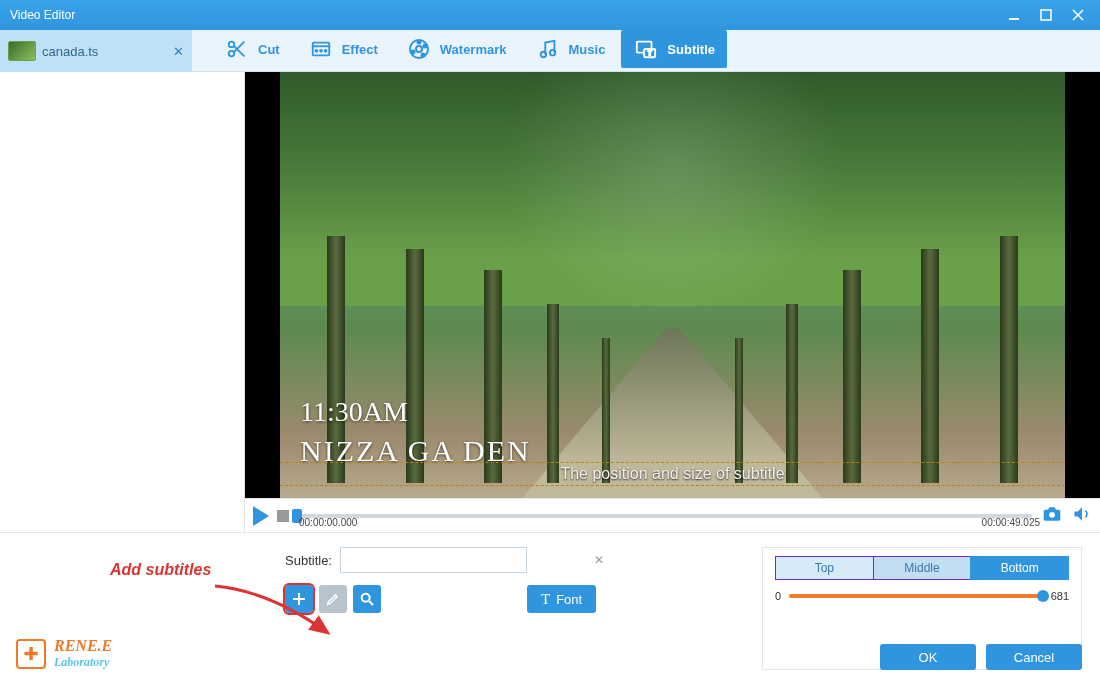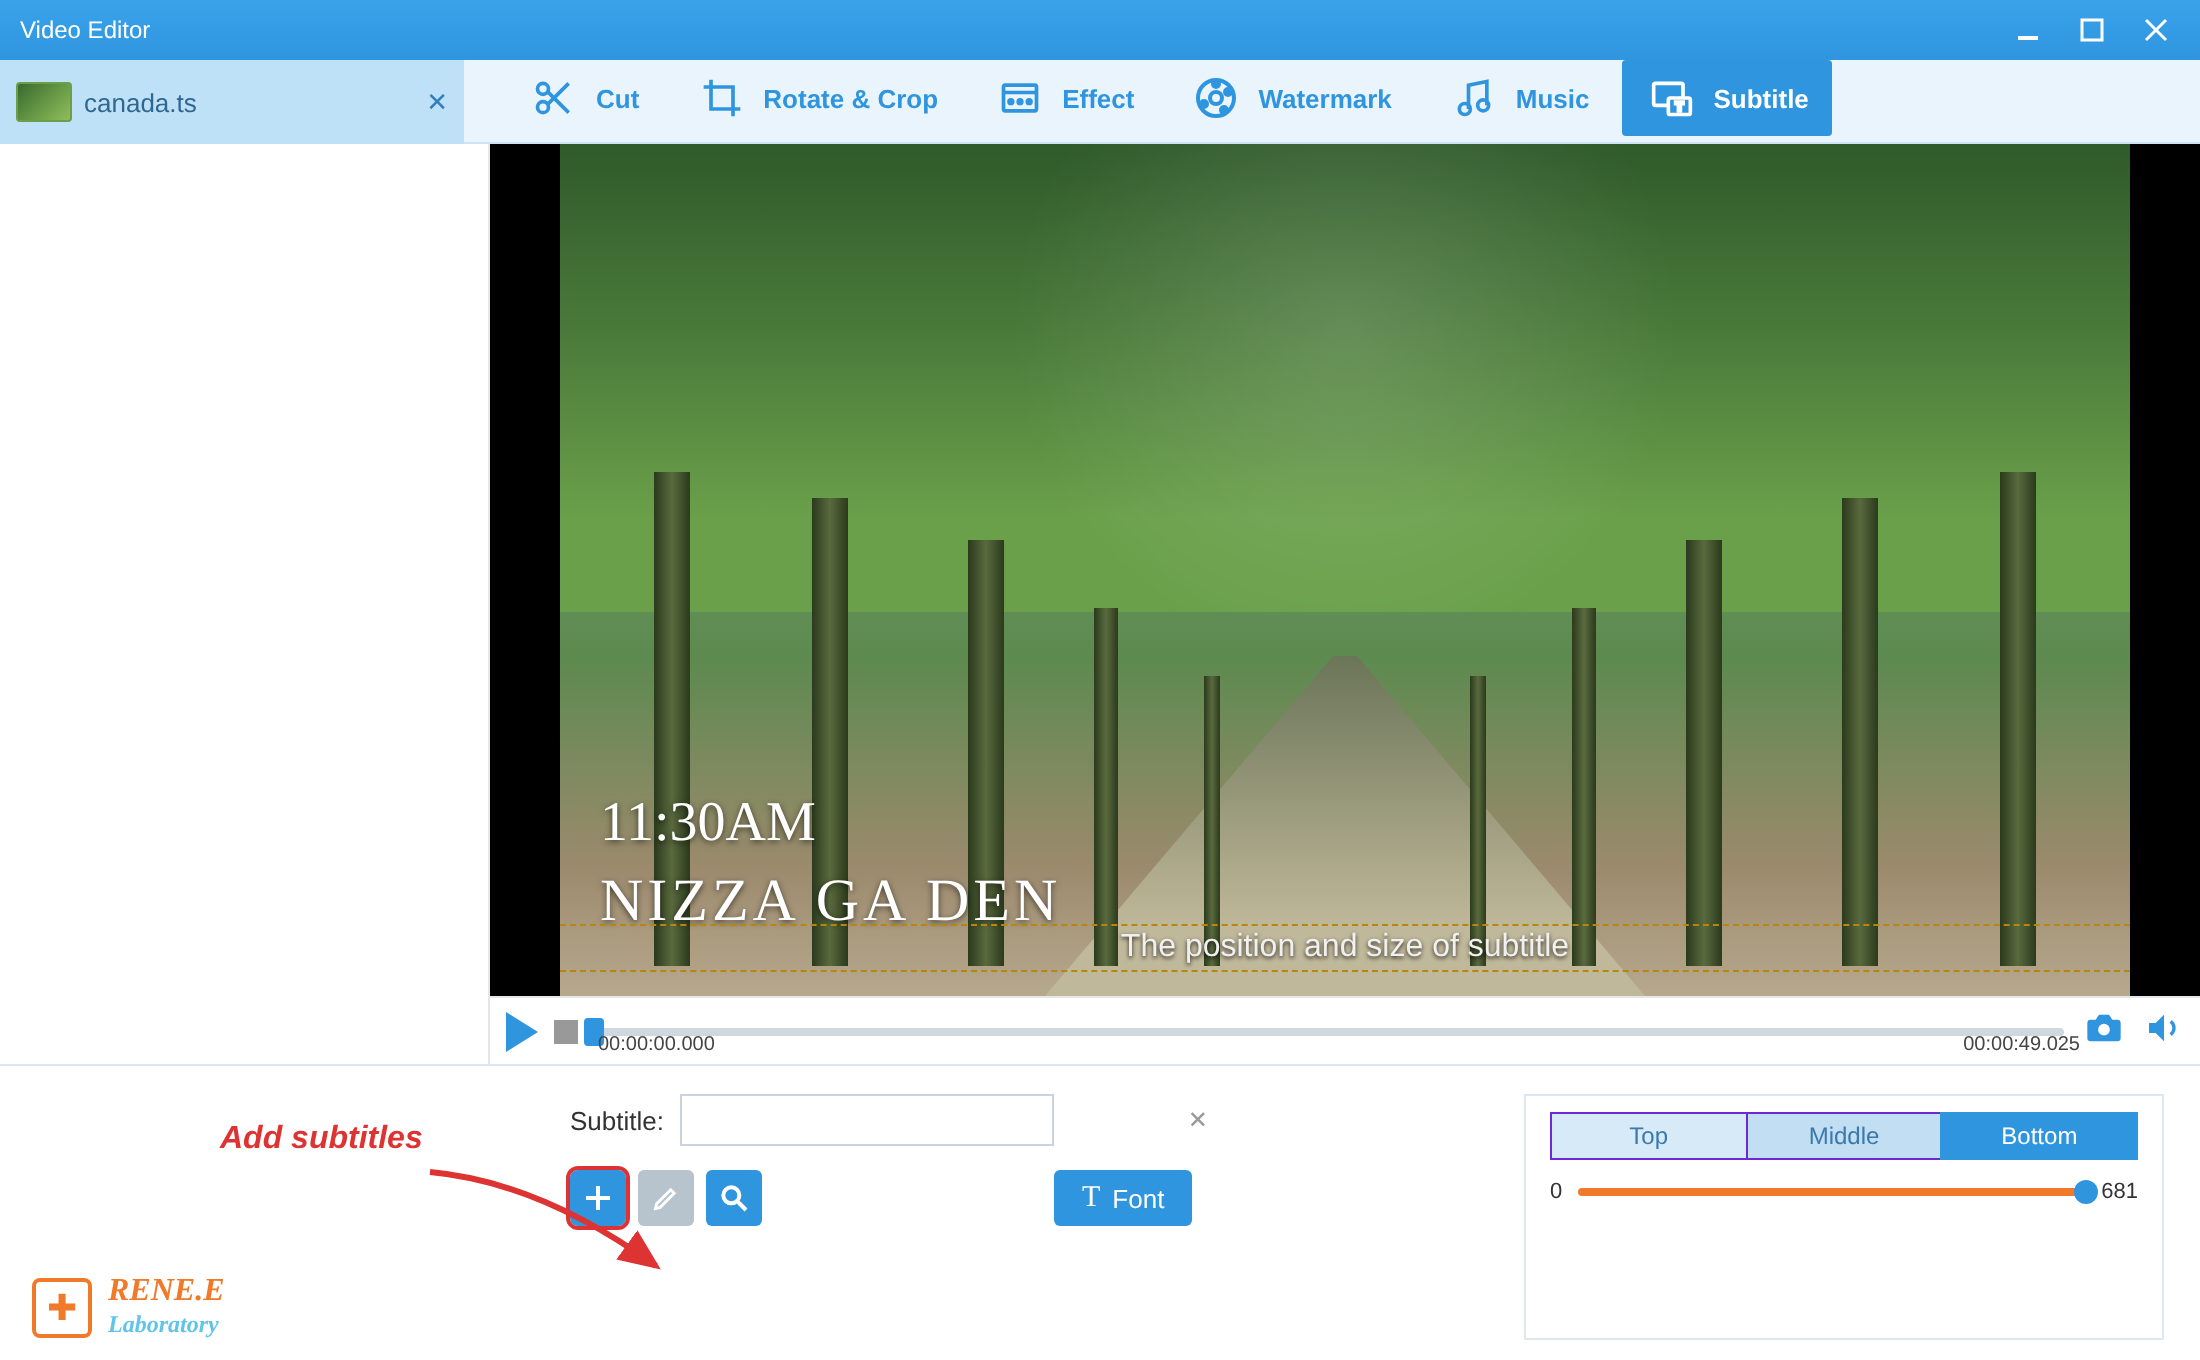--- a/index.html
+++ b/index.html
@@ -4,21 +4,21 @@
 <style>
   * { box-sizing: border-box; margin: 0; padding: 0; font-family: "Segoe UI", Arial, sans-serif; }
   body { width: 1100px; height: 680px; overflow: hidden; background: #fff; font-size: 13px; color: #333; }
   
   .titlebar { height: 30px; background: linear-gradient(#39a3ea,#2f95df); color: #fff; display: flex; align-items: center; padding: 0 6px 0 10px; font-size: 12px; }
   .titlebar .spacer { flex: 1; }
   .winbtn { width: 32px; height: 20px; display: inline-flex; align-items: center; justify-content: center; cursor: pointer; }
   .winbtn svg { stroke: #fff; }
   
   .toolbar { height: 42px; background: #eaf4fc; border-bottom: 1px solid #cfe3f4; display: flex; align-items: stretch; }
-  .filetab { display: flex; align-items: center; background: #bfe1f8; width: 232px; height: 42px; padding: 0 8px; gap: 6px; color: #2f6790; font-size: 13px; position: relative; }
+  .filetab { display: flex; align-items: center; background: #bfe1f8; width: 192px; height: 42px; padding: 0 8px; gap: 6px; color: #2f6790; font-size: 13px; position: relative; }
   .filetab .thumb { width: 28px; height: 20px; background: linear-gradient(135deg,#3a6b2f,#8fbf5a); border: 1px solid #6aa04a; border-radius: 2px; }
   .filetab .close-x { position: absolute; right: 8px; top: 50%; transform: translateY(-50%); color: #317fbc; cursor: pointer; font-size: 13px; }
   .tabstrip { flex: 1; display: flex; align-items: flex-start; padding-left: 20px; gap: 4px; }
   .tabbtn { height: 38px; padding: 0 12px; display: flex; align-items: center; gap: 8px; color: #2f95df; font-weight: 600; border-radius: 2px; cursor: pointer; }
   .tabbtn.active { background: #2f95df; color: #fff; }
   .tabbtn .ticon { width: 26px; height: 26px; display: inline-flex; align-items: center; justify-content: center; }
   
   .main { display: flex; height: 460px; }
   .leftpane { width: 245px; background: #fff; border-right: 1px solid #e6e6e6; }
   .preview-area { flex: 1; display: flex; flex-direction: column; }
@@ -115,29 +115,20 @@
             <circle cx="6" cy="17" r="3"></circle>
             <line x1="8.5" y1="8.5" x2="20" y2="20"></line>
             <line x1="8.5" y1="15.5" x2="20" y2="4"></line>
           </svg>
         </span>
       <span>Cut</span>
     </div>
     <div class="tabbtn">
       <span class="ticon">
           <svg width="22" height="22" viewBox="0 0 24 24" fill="none" stroke="#2f95df" stroke-width="2">
-            <path d="M6 2v16h16"></path>
-            <path d="M2 6h16v16"></path>
-          </svg>
-        </span>
-      <span>Rotate &amp; Crop</span>
-    </div>
-    <div class="tabbtn">
-      <span class="ticon">
-          <svg width="22" height="22" viewBox="0 0 24 24" fill="none" stroke="#2f95df" stroke-width="2">
             <rect x="3" y="5" width="18" height="14" rx="1"></rect>
             <line x1="3" y1="9" x2="21" y2="9"></line>
             <circle cx="7" cy="14" r="1" fill="#2f95df"></circle>
             <circle cx="12" cy="14" r="1" fill="#2f95df"></circle>
             <circle cx="17" cy="14" r="1" fill="#2f95df"></circle>
           </svg>
         </span>
       <span>Effect</span>
     </div>
     <div class="tabbtn">
@@ -290,13 +281,17 @@
       <div class="sliderrow">
         <span>0</span>
         <div class="slider">
             <div class="knob"></div>
           </div>
         <span>681</span>
       </div>
     </div>
   </div>
 
+  <div class="footer-btns">
+    <button class="dlgbtn"><span>OK</span></button>
+    <button class="dlgbtn"><span>Cancel</span></button>
+  </div>
 </div>
 
 </body></html>

